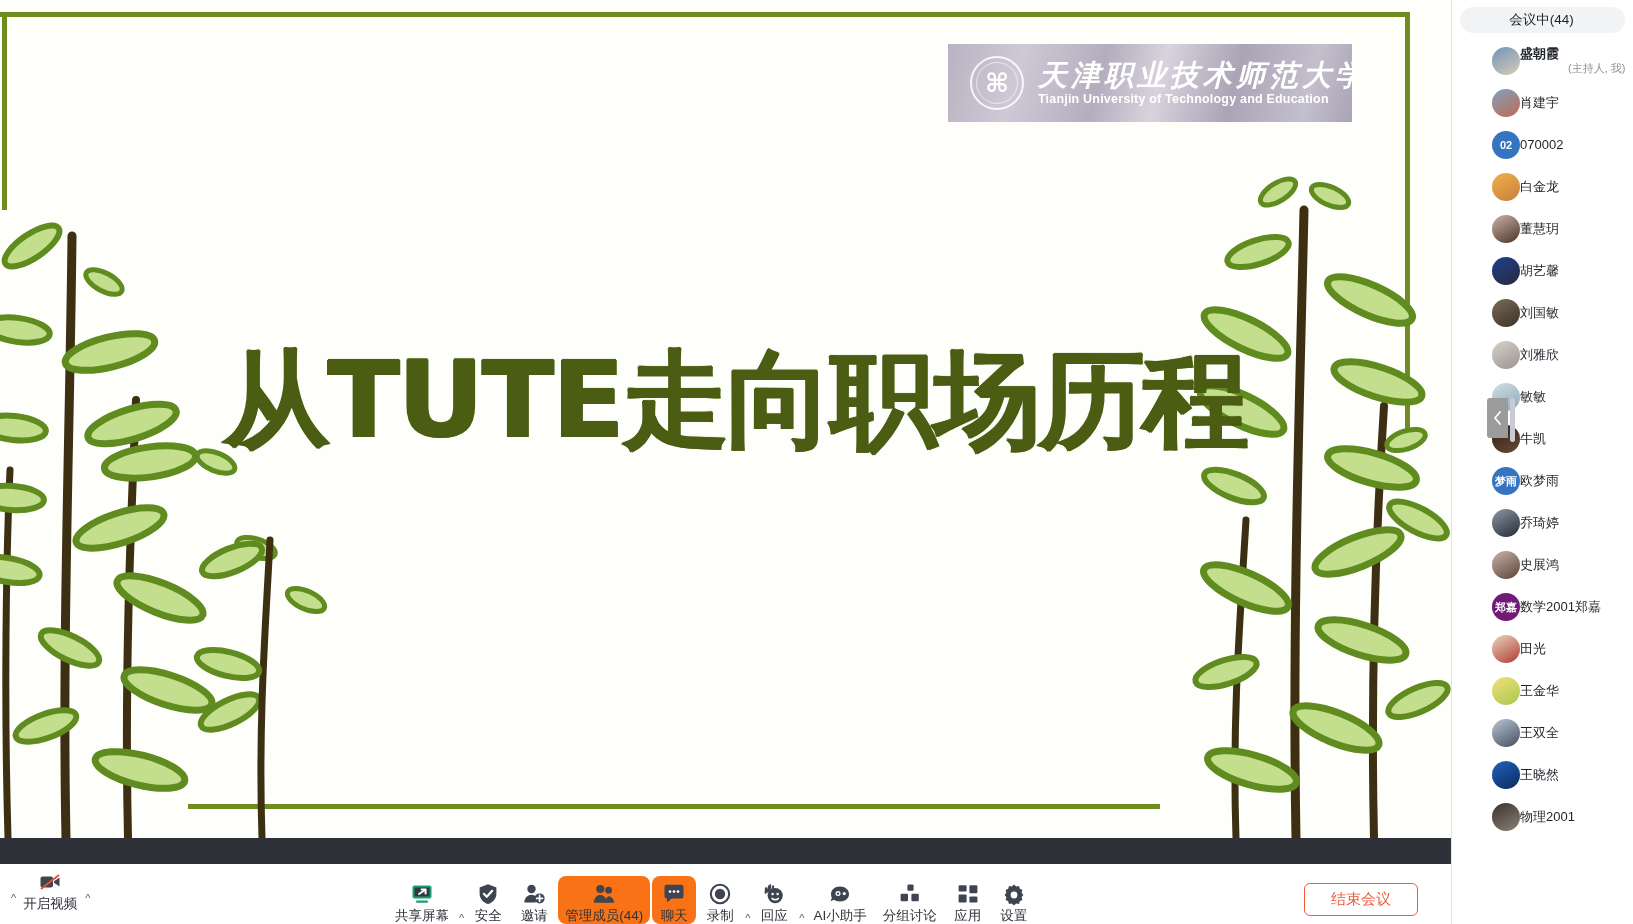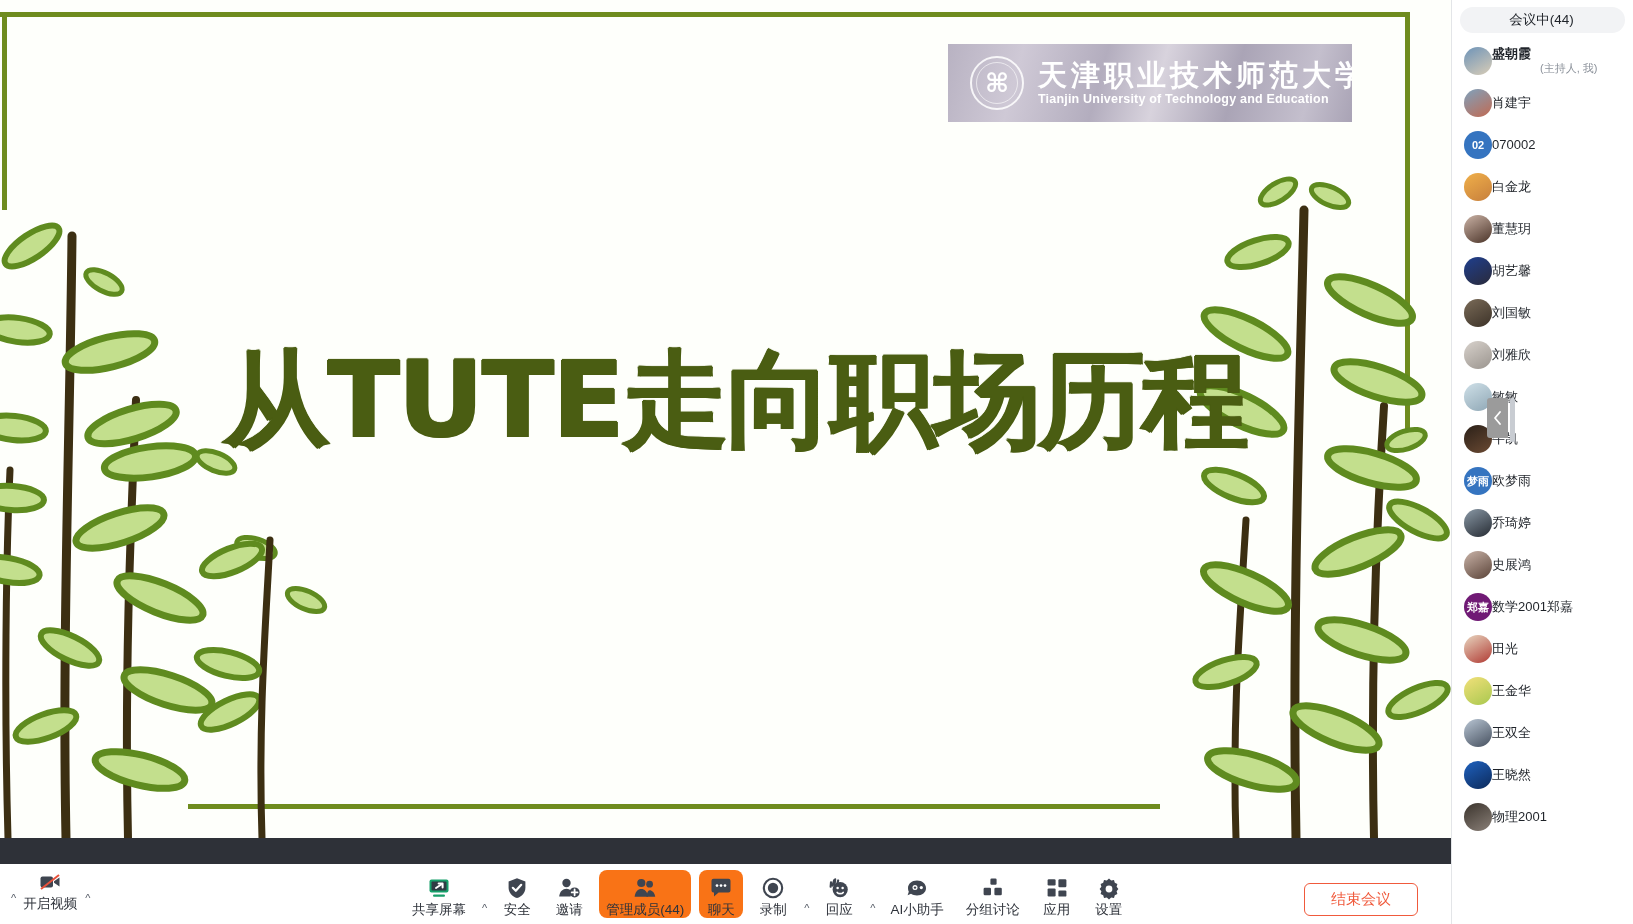--- a/index.html
+++ b/index.html
@@ -50,21 +50,21 @@
   }
   .logo-seal::before{
     content:""; position:absolute; inset:4px; border-radius:50%;
     border:1px solid rgba(255,255,255,.6);
   }
   .logo-seal-glyph{ font-size:26px; color:#ffffff; font-weight:700; line-height:1;
     font-family:"DejaVu Sans",sans-serif; }
   .logo-text { display:flex; flex-direction:column; justify-content:center; gap:2px; }
   .logo-cn { font-size:29px; font-weight:700; color:#ffffff; letter-spacing:4px;
     line-height:1.05; font-family:"DejaVu Serif","Liberation Serif",serif;
-    white-space:nowrap; }
+    font-style:italic; white-space:nowrap; }
   .logo-en { font-size:12.5px; font-weight:700; color:#ffffff; letter-spacing:.2px;
     white-space:nowrap; }
 
   
   #toolbar { position:absolute; left:0; top:838px; width:1451px; height:86px;
              background:#ffffff; }
   #toolbar-topstrip { position:absolute; left:0; top:0; width:1451px; height:26px;
              background:#2e3138; }
 
   .tb-group { position:absolute; top:26px; height:60px; display:flex; align-items:flex-start; }
@@ -80,21 +80,21 @@
   .tb-label { font-size:13.5px; line-height:1.15; margin-top:1px; white-space:nowrap;
               color:#2f333b; }
   .tb-caret { align-self:flex-end; font-size:11px; color:#555b66; margin:9px 0 0 1px;
               line-height:1; cursor:pointer; }
   .tb-caret-wrap{ display:flex; align-items:flex-start; height:40px; }
 
   
   #tb-left { left:-34px; display:flex; align-items:flex-start; gap:0; }
 
   
-  #tb-center { left:405px; display:flex; align-items:center; gap:8px; }
+  #tb-center { left:388px; display:flex; align-items:flex-end; gap:2px; }
 
   
   #end-meeting {
     position:absolute; right:33px; top:45px;
     border:1px solid #f05a3c; color:#f05a3c; background:#ffffff;
     border-radius:6px; font-size:15px; padding:6px 26px; cursor:pointer;
     font-family:"Liberation Sans",sans-serif;
   }
 
   
@@ -106,21 +106,21 @@
   .panel-tab { background:#f2f3f5; border-radius:16px; height:26px; width:100%;
      display:flex; align-items:center; justify-content:center;
      font-size:13.5px; color:#1f2329; cursor:pointer; padding-right:2px; }
 
   #panel-list { position:absolute; top:40px; left:0; width:182px; height:811px;
                 overflow:hidden; }
   .p-row { display:flex; align-items:center; gap:0; height:42px; padding:0 10px 0 12px;
            cursor:pointer; }
   .p-av { width:28px; height:28px; border-radius:50%; flex:0 0 auto; overflow:hidden;
           display:flex; align-items:center; justify-content:center;
-          font-size:11px; color:#fff; font-weight:600; }
+          font-size:11px; color:#fff; font-weight:600;margin-left:28px; }
   .p-name { display:flex; flex-direction:column; line-height:1.15; min-width:0; }
   .p-n { font-size:13px; color:#1f2329; white-space:nowrap; }
   .p-n.bold { font-weight:700; }
   .p-sub { font-size:11px; color:#8a9099; white-space:nowrap;margin-left:48px; }
 
   
   #panel-footer { position:absolute; left:0; top:851px; width:182px; height:73px;
      border-top:1px solid #e8eaec; display:flex; align-items:center;
      justify-content:center; background:#fff; }
   #mute-all { border:1px solid #c9ced6; border-radius:6px; background:#fff;

